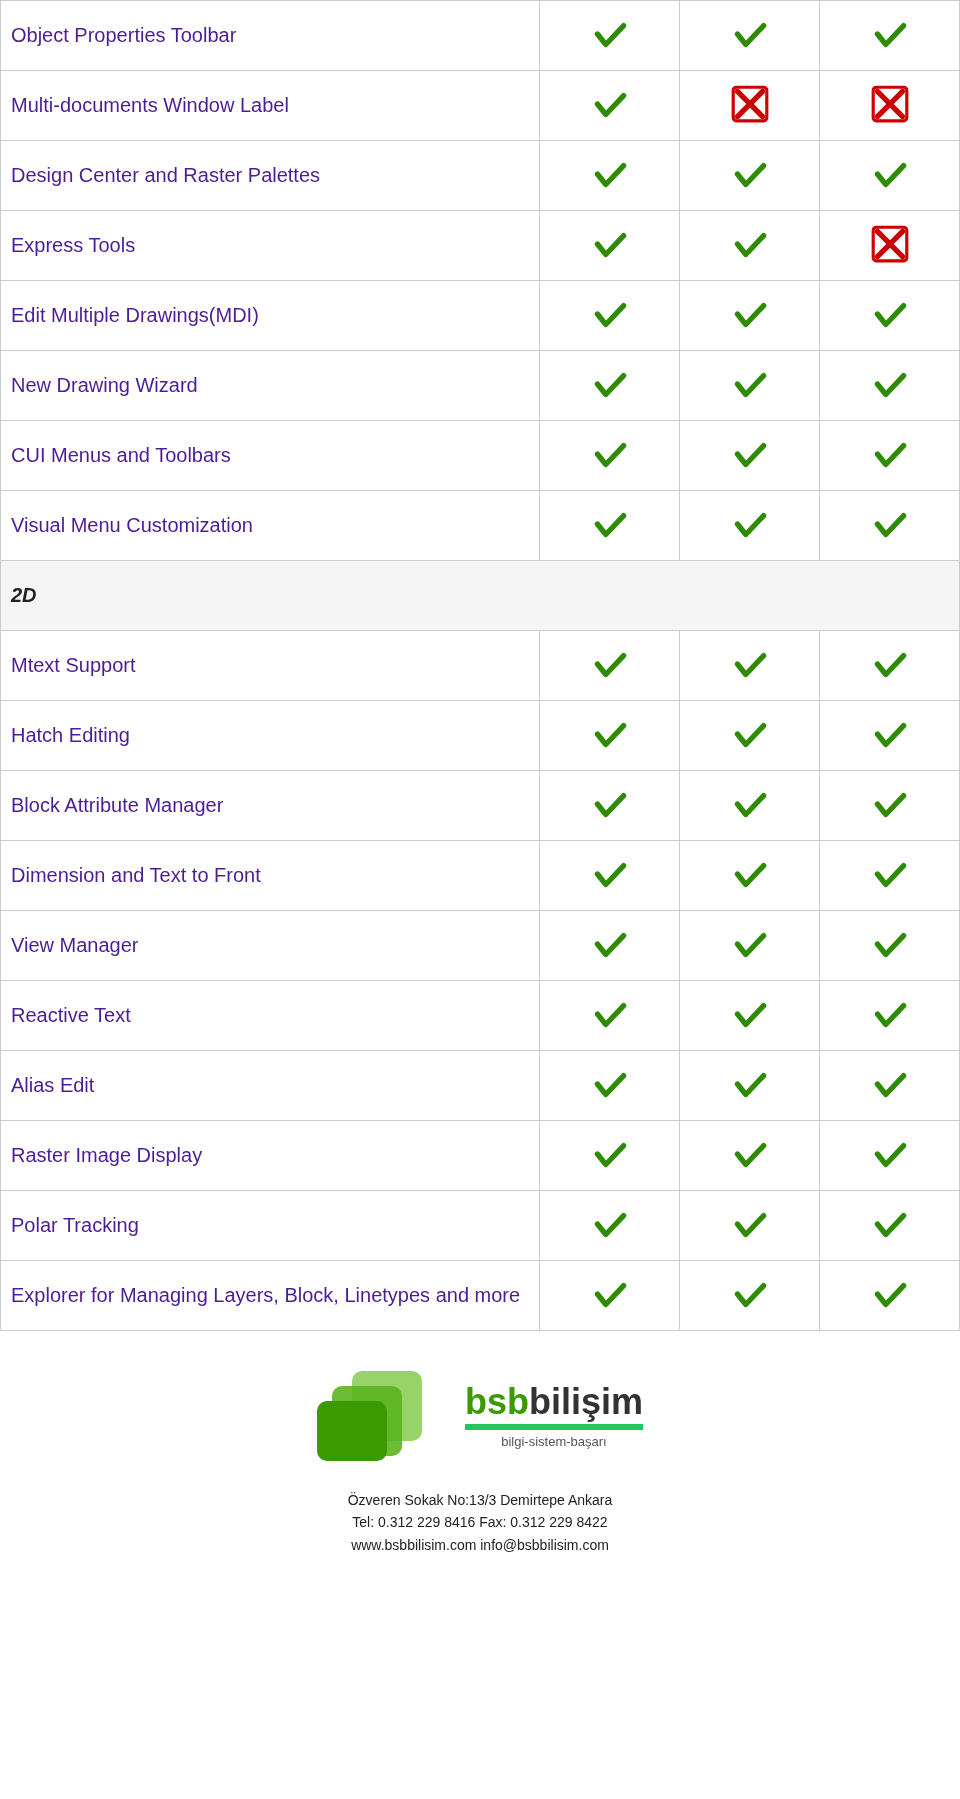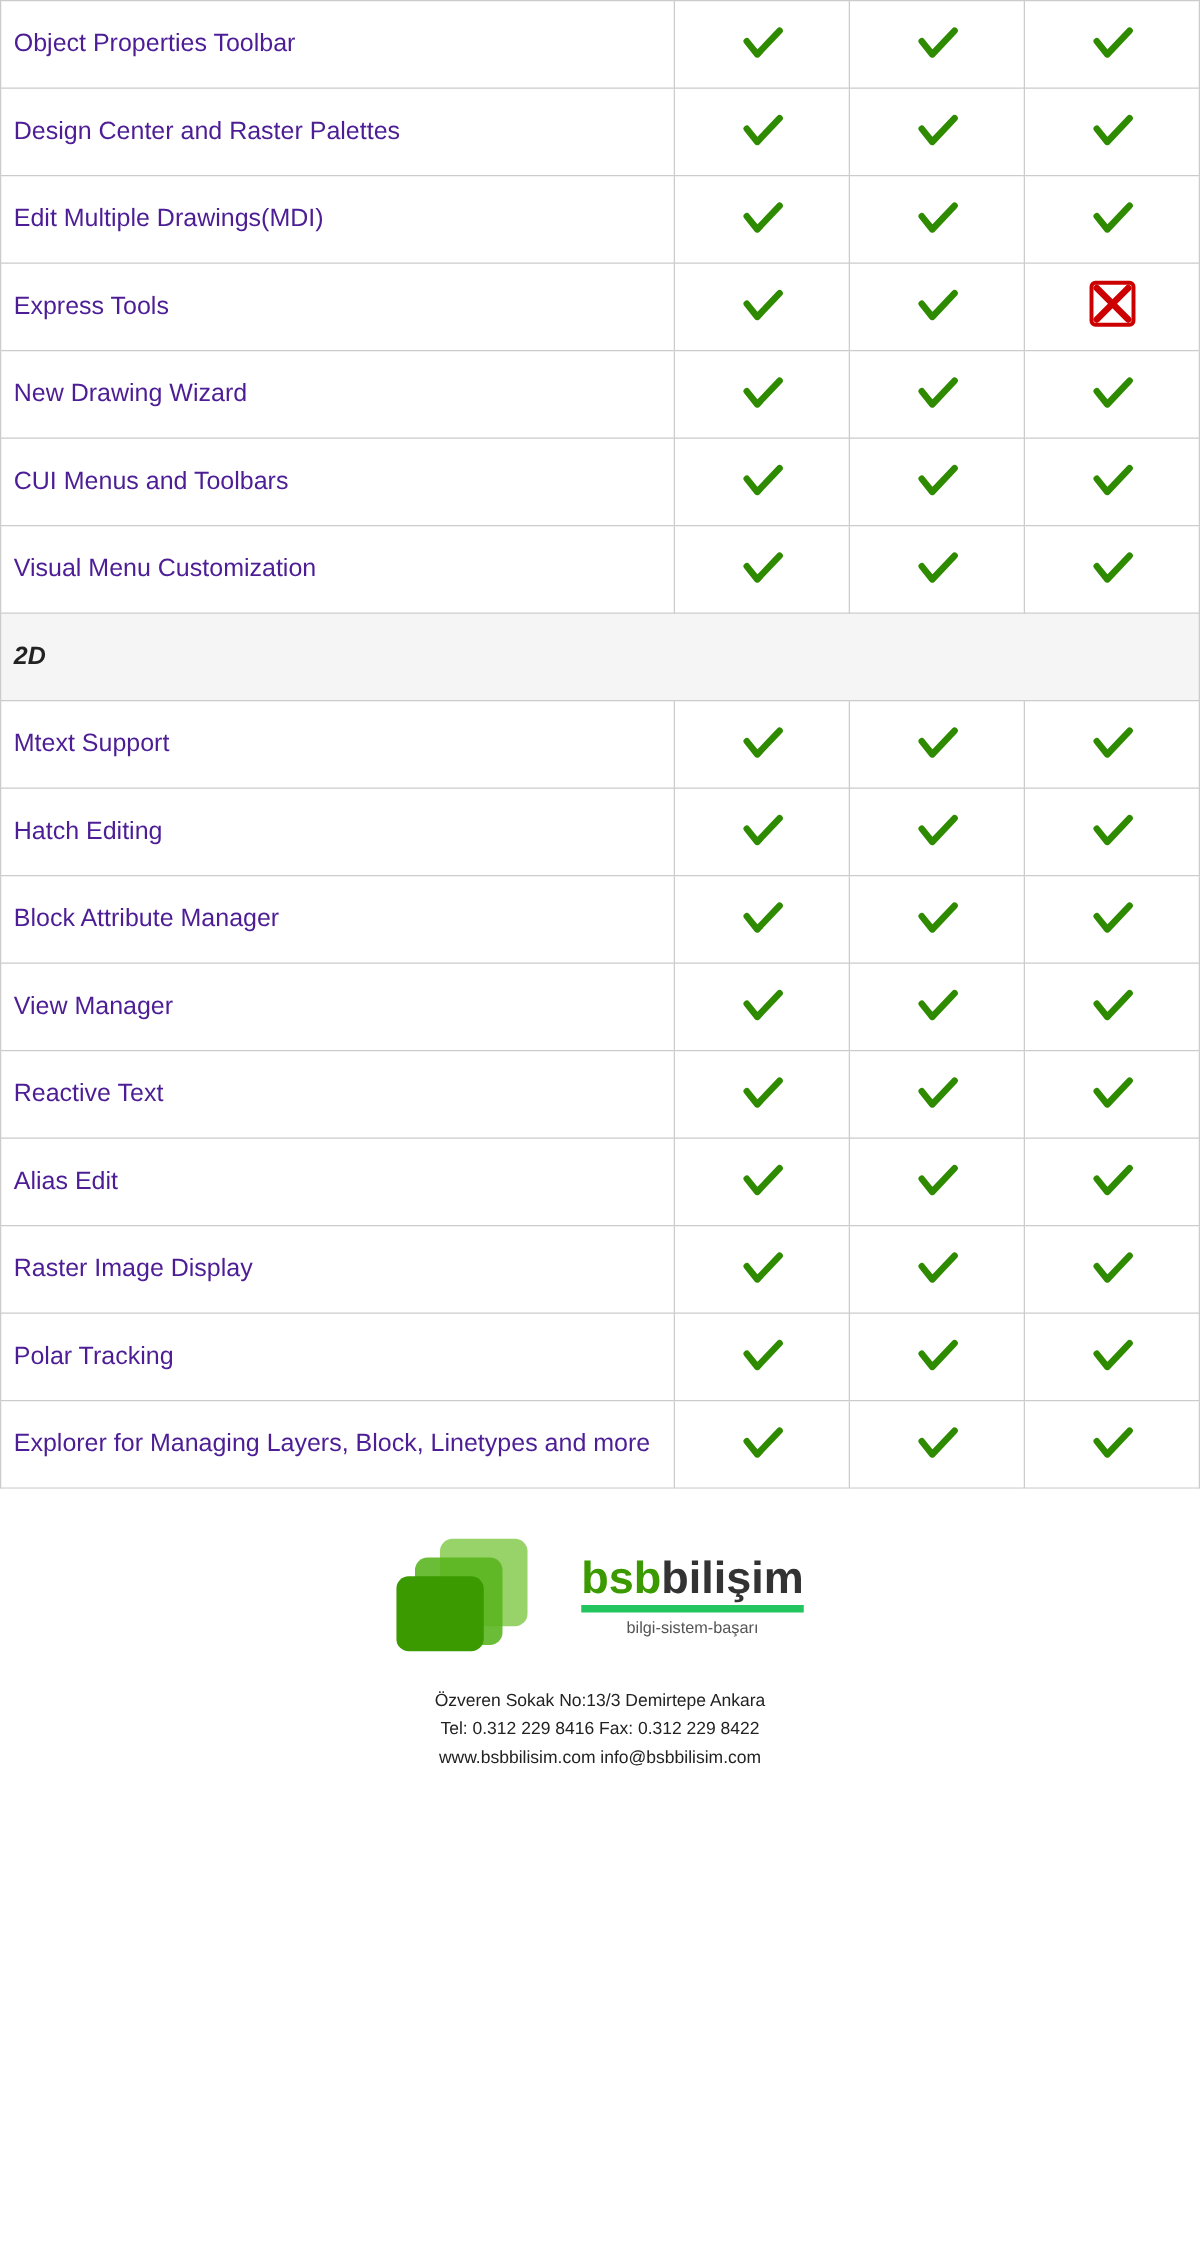--- a/index.html
+++ b/index.html
@@ -84,56 +84,72 @@
     <path d="M8 20 L16 30 L33 12" stroke="#2e8b00" stroke-width="5" fill="none" stroke-linecap="round" stroke-linejoin="round"></path>
   </svg></span></td>
         <td><span style="display: inline-block; width: 42px; height: 42px;"><svg viewBox="0 0 40 40" xmlns="http://www.w3.org/2000/svg">
     <path d="M8 20 L16 30 L33 12" stroke="#2e8b00" stroke-width="5" fill="none" stroke-linecap="round" stroke-linejoin="round"></path>
   </svg></span></td>
         <td><span style="display: inline-block; width: 42px; height: 42px;"><svg viewBox="0 0 40 40" xmlns="http://www.w3.org/2000/svg">
     <path d="M8 20 L16 30 L33 12" stroke="#2e8b00" stroke-width="5" fill="none" stroke-linecap="round" stroke-linejoin="round"></path>
   </svg></span></td>
       </tr>
       <tr>
-        <td class="feature-label">Design Center and Raster Palettes</td>
-        <td><span style="display: inline-block; width: 42px; height: 42px;"><svg viewBox="0 0 40 40" xmlns="http://www.w3.org/2000/svg">
-    <path d="M8 20 L16 30 L33 12" stroke="#2e8b00" stroke-width="5" fill="none" stroke-linecap="round" stroke-linejoin="round"></path>
-  </svg></span></td>
-        <td><span style="display: inline-block; width: 42px; height: 42px;"><svg viewBox="0 0 40 40" xmlns="http://www.w3.org/2000/svg">
-    <path d="M8 20 L16 30 L33 12" stroke="#2e8b00" stroke-width="5" fill="none" stroke-linecap="round" stroke-linejoin="round"></path>
-  </svg></span></td>
-        <td><span style="display: inline-block; width: 42px; height: 42px;"><svg viewBox="0 0 40 40" xmlns="http://www.w3.org/2000/svg">
-    <path d="M8 20 L16 30 L33 12" stroke="#2e8b00" stroke-width="5" fill="none" stroke-linecap="round" stroke-linejoin="round"></path>
-  </svg></span></td>
-      </tr>
-      <tr>
-        <td class="feature-label">Edit Multiple Drawings(MDI)</td>
-        <td><span style="display: inline-block; width: 42px; height: 42px;"><svg viewBox="0 0 40 40" xmlns="http://www.w3.org/2000/svg">
-    <path d="M8 20 L16 30 L33 12" stroke="#2e8b00" stroke-width="5" fill="none" stroke-linecap="round" stroke-linejoin="round"></path>
-  </svg></span></td>
-        <td><span style="display: inline-block; width: 42px; height: 42px;"><svg viewBox="0 0 40 40" xmlns="http://www.w3.org/2000/svg">
-    <path d="M8 20 L16 30 L33 12" stroke="#2e8b00" stroke-width="5" fill="none" stroke-linecap="round" stroke-linejoin="round"></path>
-  </svg></span></td>
-        <td><span style="display: inline-block; width: 42px; height: 42px;"><svg viewBox="0 0 40 40" xmlns="http://www.w3.org/2000/svg">
-    <path d="M8 20 L16 30 L33 12" stroke="#2e8b00" stroke-width="5" fill="none" stroke-linecap="round" stroke-linejoin="round"></path>
-  </svg></span></td>
-      </tr>
-      <tr>
-        <td class="feature-label">Express Tools</td>
-        <td><span style="display: inline-block; width: 42px; height: 42px;"><svg viewBox="0 0 40 40" xmlns="http://www.w3.org/2000/svg">
-    <path d="M8 20 L16 30 L33 12" stroke="#2e8b00" stroke-width="5" fill="none" stroke-linecap="round" stroke-linejoin="round"></path>
-  </svg></span></td>
+        <td class="feature-label">Multi-documents Window Label</td>
         <td><span style="display: inline-block; width: 42px; height: 42px;"><svg viewBox="0 0 40 40" xmlns="http://www.w3.org/2000/svg">
     <path d="M8 20 L16 30 L33 12" stroke="#2e8b00" stroke-width="5" fill="none" stroke-linecap="round" stroke-linejoin="round"></path>
   </svg></span></td>
         <td><span style="display: inline-block; width: 42px; height: 42px;"><svg viewBox="0 0 40 40" xmlns="http://www.w3.org/2000/svg">
     <line x1="8" y1="8" x2="32" y2="32" stroke="#cc0000" stroke-width="5" stroke-linecap="round"></line>
     <line x1="32" y1="8" x2="8" y2="32" stroke="#cc0000" stroke-width="5" stroke-linecap="round"></line>
     <rect x="4" y="4" width="32" height="32" rx="3" fill="none" stroke="#cc0000" stroke-width="3"></rect>
   </svg></span></td>
+        <td><span style="display: inline-block; width: 42px; height: 42px;"><svg viewBox="0 0 40 40" xmlns="http://www.w3.org/2000/svg">
+    <line x1="8" y1="8" x2="32" y2="32" stroke="#cc0000" stroke-width="5" stroke-linecap="round"></line>
+    <line x1="32" y1="8" x2="8" y2="32" stroke="#cc0000" stroke-width="5" stroke-linecap="round"></line>
+    <rect x="4" y="4" width="32" height="32" rx="3" fill="none" stroke="#cc0000" stroke-width="3"></rect>
+  </svg></span></td>
+      </tr>
+      <tr>
+        <td class="feature-label">Design Center and Raster Palettes</td>
+        <td><span style="display: inline-block; width: 42px; height: 42px;"><svg viewBox="0 0 40 40" xmlns="http://www.w3.org/2000/svg">
+    <path d="M8 20 L16 30 L33 12" stroke="#2e8b00" stroke-width="5" fill="none" stroke-linecap="round" stroke-linejoin="round"></path>
+  </svg></span></td>
+        <td><span style="display: inline-block; width: 42px; height: 42px;"><svg viewBox="0 0 40 40" xmlns="http://www.w3.org/2000/svg">
+    <path d="M8 20 L16 30 L33 12" stroke="#2e8b00" stroke-width="5" fill="none" stroke-linecap="round" stroke-linejoin="round"></path>
+  </svg></span></td>
+        <td><span style="display: inline-block; width: 42px; height: 42px;"><svg viewBox="0 0 40 40" xmlns="http://www.w3.org/2000/svg">
+    <path d="M8 20 L16 30 L33 12" stroke="#2e8b00" stroke-width="5" fill="none" stroke-linecap="round" stroke-linejoin="round"></path>
+  </svg></span></td>
+      </tr>
+      <tr>
+        <td class="feature-label">Express Tools</td>
+        <td><span style="display: inline-block; width: 42px; height: 42px;"><svg viewBox="0 0 40 40" xmlns="http://www.w3.org/2000/svg">
+    <path d="M8 20 L16 30 L33 12" stroke="#2e8b00" stroke-width="5" fill="none" stroke-linecap="round" stroke-linejoin="round"></path>
+  </svg></span></td>
+        <td><span style="display: inline-block; width: 42px; height: 42px;"><svg viewBox="0 0 40 40" xmlns="http://www.w3.org/2000/svg">
+    <path d="M8 20 L16 30 L33 12" stroke="#2e8b00" stroke-width="5" fill="none" stroke-linecap="round" stroke-linejoin="round"></path>
+  </svg></span></td>
+        <td><span style="display: inline-block; width: 42px; height: 42px;"><svg viewBox="0 0 40 40" xmlns="http://www.w3.org/2000/svg">
+    <line x1="8" y1="8" x2="32" y2="32" stroke="#cc0000" stroke-width="5" stroke-linecap="round"></line>
+    <line x1="32" y1="8" x2="8" y2="32" stroke="#cc0000" stroke-width="5" stroke-linecap="round"></line>
+    <rect x="4" y="4" width="32" height="32" rx="3" fill="none" stroke="#cc0000" stroke-width="3"></rect>
+  </svg></span></td>
+      </tr>
+      <tr>
+        <td class="feature-label">Edit Multiple Drawings(MDI)</td>
+        <td><span style="display: inline-block; width: 42px; height: 42px;"><svg viewBox="0 0 40 40" xmlns="http://www.w3.org/2000/svg">
+    <path d="M8 20 L16 30 L33 12" stroke="#2e8b00" stroke-width="5" fill="none" stroke-linecap="round" stroke-linejoin="round"></path>
+  </svg></span></td>
+        <td><span style="display: inline-block; width: 42px; height: 42px;"><svg viewBox="0 0 40 40" xmlns="http://www.w3.org/2000/svg">
+    <path d="M8 20 L16 30 L33 12" stroke="#2e8b00" stroke-width="5" fill="none" stroke-linecap="round" stroke-linejoin="round"></path>
+  </svg></span></td>
+        <td><span style="display: inline-block; width: 42px; height: 42px;"><svg viewBox="0 0 40 40" xmlns="http://www.w3.org/2000/svg">
+    <path d="M8 20 L16 30 L33 12" stroke="#2e8b00" stroke-width="5" fill="none" stroke-linecap="round" stroke-linejoin="round"></path>
+  </svg></span></td>
       </tr>
       <tr>
         <td class="feature-label">New Drawing Wizard</td>
         <td><span style="display: inline-block; width: 42px; height: 42px;"><svg viewBox="0 0 40 40" xmlns="http://www.w3.org/2000/svg">
     <path d="M8 20 L16 30 L33 12" stroke="#2e8b00" stroke-width="5" fill="none" stroke-linecap="round" stroke-linejoin="round"></path>
   </svg></span></td>
         <td><span style="display: inline-block; width: 42px; height: 42px;"><svg viewBox="0 0 40 40" xmlns="http://www.w3.org/2000/svg">
     <path d="M8 20 L16 30 L33 12" stroke="#2e8b00" stroke-width="5" fill="none" stroke-linecap="round" stroke-linejoin="round"></path>
   </svg></span></td>
         <td><span style="display: inline-block; width: 42px; height: 42px;"><svg viewBox="0 0 40 40" xmlns="http://www.w3.org/2000/svg">
@@ -186,20 +202,32 @@
   </svg></span></td>
         <td><span style="display: inline-block; width: 42px; height: 42px;"><svg viewBox="0 0 40 40" xmlns="http://www.w3.org/2000/svg">
     <path d="M8 20 L16 30 L33 12" stroke="#2e8b00" stroke-width="5" fill="none" stroke-linecap="round" stroke-linejoin="round"></path>
   </svg></span></td>
         <td><span style="display: inline-block; width: 42px; height: 42px;"><svg viewBox="0 0 40 40" xmlns="http://www.w3.org/2000/svg">
     <path d="M8 20 L16 30 L33 12" stroke="#2e8b00" stroke-width="5" fill="none" stroke-linecap="round" stroke-linejoin="round"></path>
   </svg></span></td>
       </tr>
       <tr>
         <td class="feature-label">Block Attribute Manager</td>
+        <td><span style="display: inline-block; width: 42px; height: 42px;"><svg viewBox="0 0 40 40" xmlns="http://www.w3.org/2000/svg">
+    <path d="M8 20 L16 30 L33 12" stroke="#2e8b00" stroke-width="5" fill="none" stroke-linecap="round" stroke-linejoin="round"></path>
+  </svg></span></td>
+        <td><span style="display: inline-block; width: 42px; height: 42px;"><svg viewBox="0 0 40 40" xmlns="http://www.w3.org/2000/svg">
+    <path d="M8 20 L16 30 L33 12" stroke="#2e8b00" stroke-width="5" fill="none" stroke-linecap="round" stroke-linejoin="round"></path>
+  </svg></span></td>
+        <td><span style="display: inline-block; width: 42px; height: 42px;"><svg viewBox="0 0 40 40" xmlns="http://www.w3.org/2000/svg">
+    <path d="M8 20 L16 30 L33 12" stroke="#2e8b00" stroke-width="5" fill="none" stroke-linecap="round" stroke-linejoin="round"></path>
+  </svg></span></td>
+      </tr>
+      <tr>
+        <td class="feature-label">Dimension and Text to Front</td>
         <td><span style="display: inline-block; width: 42px; height: 42px;"><svg viewBox="0 0 40 40" xmlns="http://www.w3.org/2000/svg">
     <path d="M8 20 L16 30 L33 12" stroke="#2e8b00" stroke-width="5" fill="none" stroke-linecap="round" stroke-linejoin="round"></path>
   </svg></span></td>
         <td><span style="display: inline-block; width: 42px; height: 42px;"><svg viewBox="0 0 40 40" xmlns="http://www.w3.org/2000/svg">
     <path d="M8 20 L16 30 L33 12" stroke="#2e8b00" stroke-width="5" fill="none" stroke-linecap="round" stroke-linejoin="round"></path>
   </svg></span></td>
         <td><span style="display: inline-block; width: 42px; height: 42px;"><svg viewBox="0 0 40 40" xmlns="http://www.w3.org/2000/svg">
     <path d="M8 20 L16 30 L33 12" stroke="#2e8b00" stroke-width="5" fill="none" stroke-linecap="round" stroke-linejoin="round"></path>
   </svg></span></td>
       </tr>

